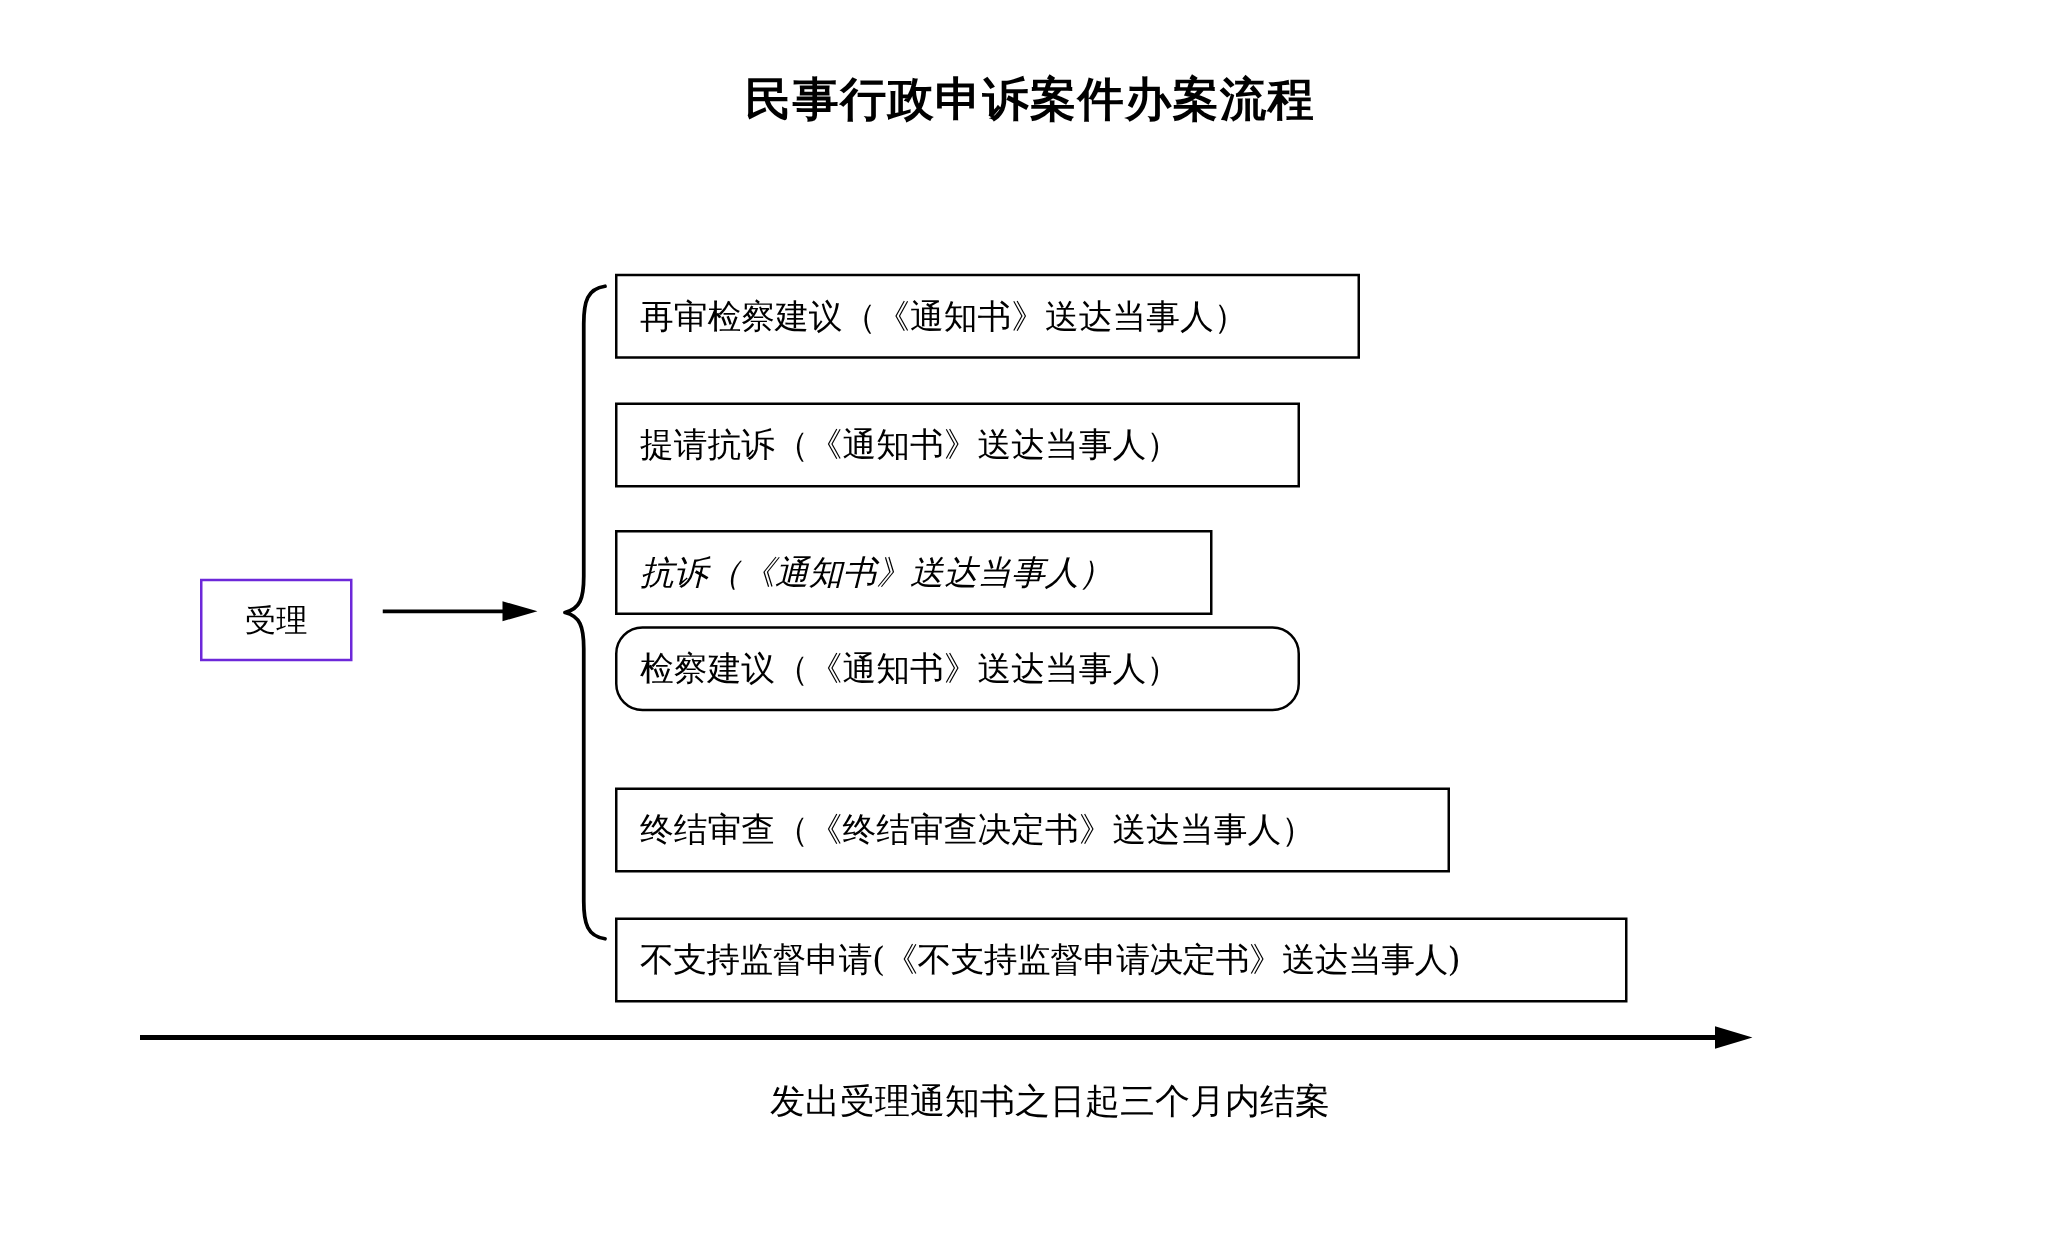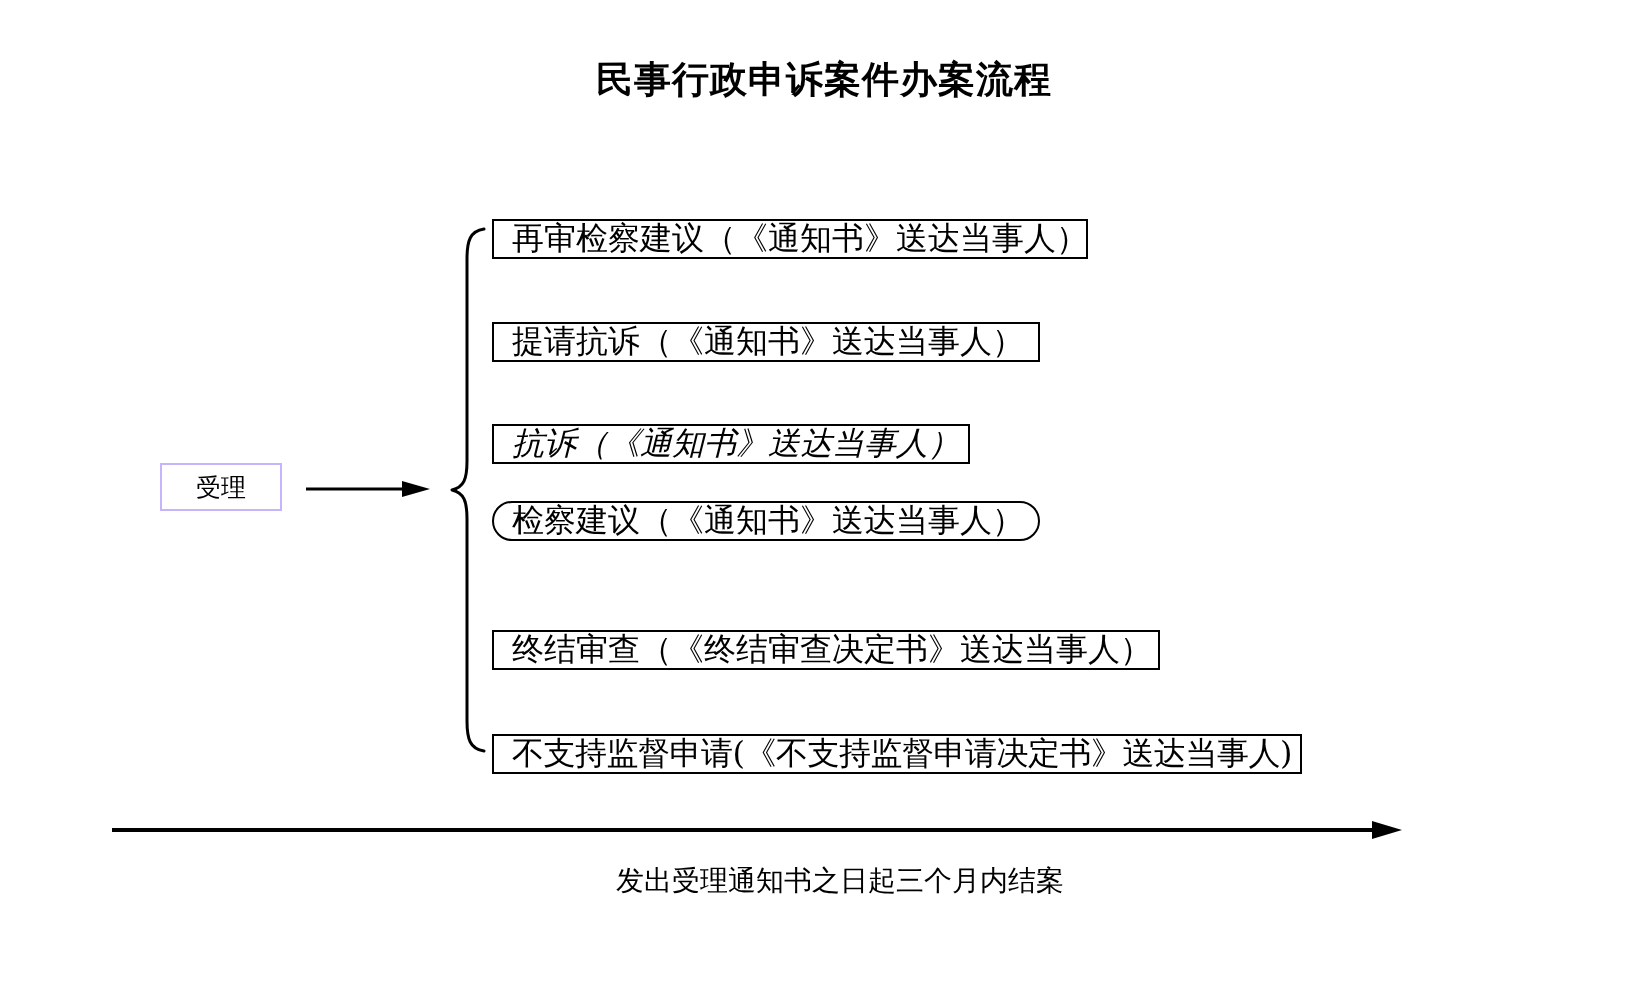--- a/index.html
+++ b/index.html
@@ -28,22 +28,22 @@
     line-height: 1.2;
     margin-top: 13px;
   }
 
   
   #intake-box {
     position: absolute;
     left: 160px;
     top: 463px;
     width: 122px;
-    height: 48px;
-    border: 2px solid #c4b5fd;
+    height: 66px;
+    border: 2px solid #6d28d9;
     box-sizing: border-box;
     display: flex;
     align-items: center;
     justify-content: center;
     font-size: 25px;
   }
 
   
   #intake-arrow {
     position: absolute;
@@ -61,24 +61,24 @@
     width: 46px;
     height: 530px;
   }
 
   
   .outcome-box {
     position: absolute;
     left: 492px;
     border: 2px solid #000;
     box-sizing: border-box;
-    height: 40px;
+    height: 68px;
     display: flex;
     align-items: center;
-    font-size: 32px;
+    font-size: 27px;
     padding-left: 18px;
     padding-right: 10px;
     white-space: nowrap;
     background: #ffffff;
   }
   #outcome-0 { top: 219px; width: 596px; }
   #outcome-1 { top: 322px; width: 548px; font-family: Liberation Mono, monospace; }
   #outcome-2 { top: 424px; width: 478px; font-style: italic; }
   #outcome-3 { top: 501px; width: 548px; border-radius: 22px; }
   #outcome-4 { top: 630px; width: 668px; }

